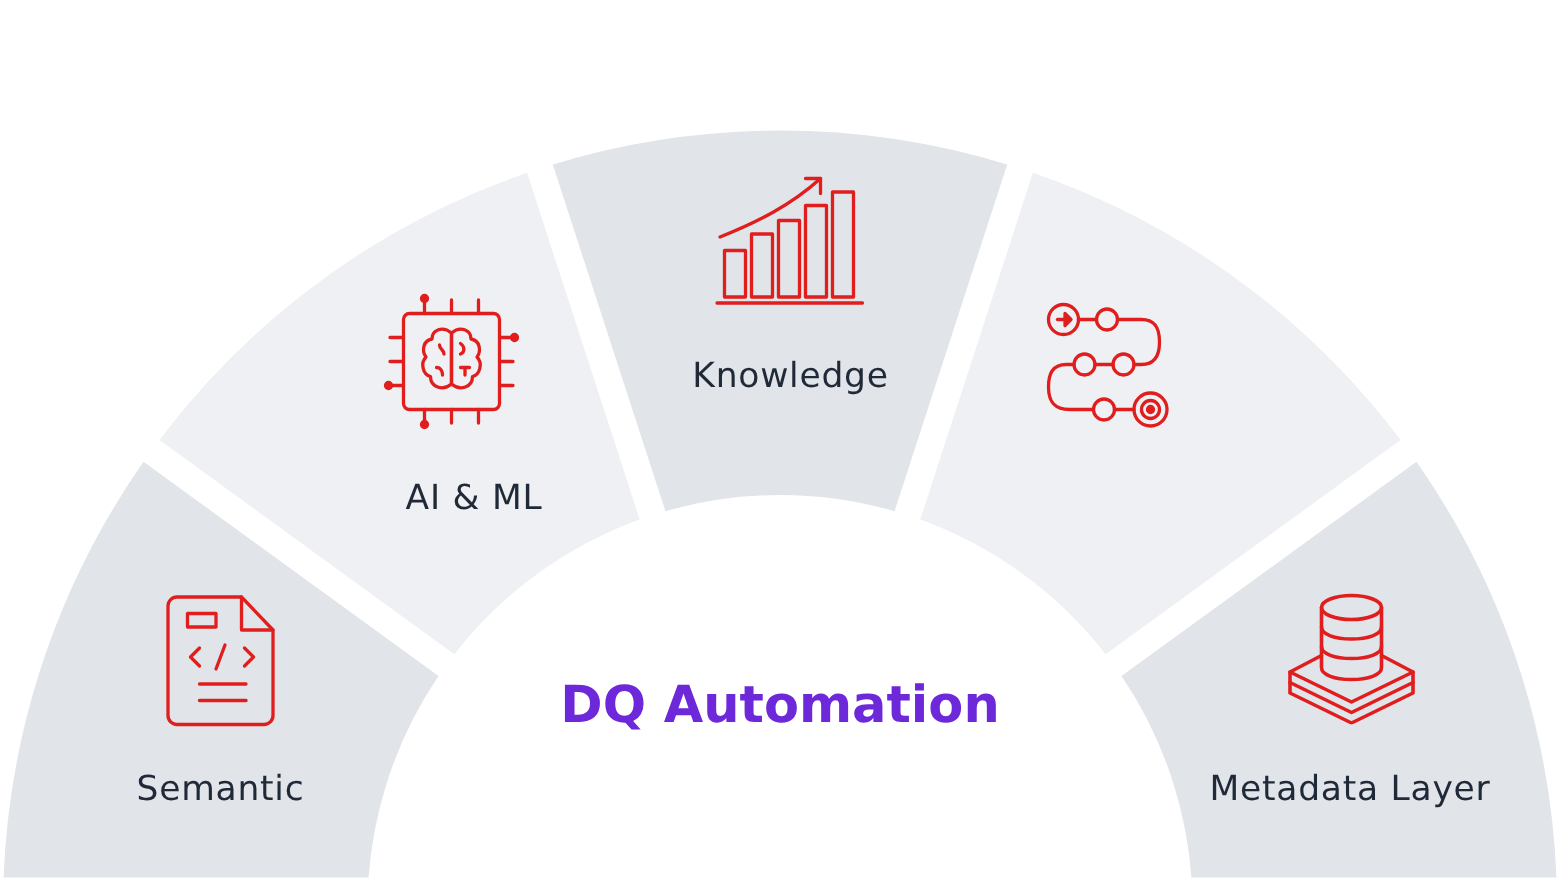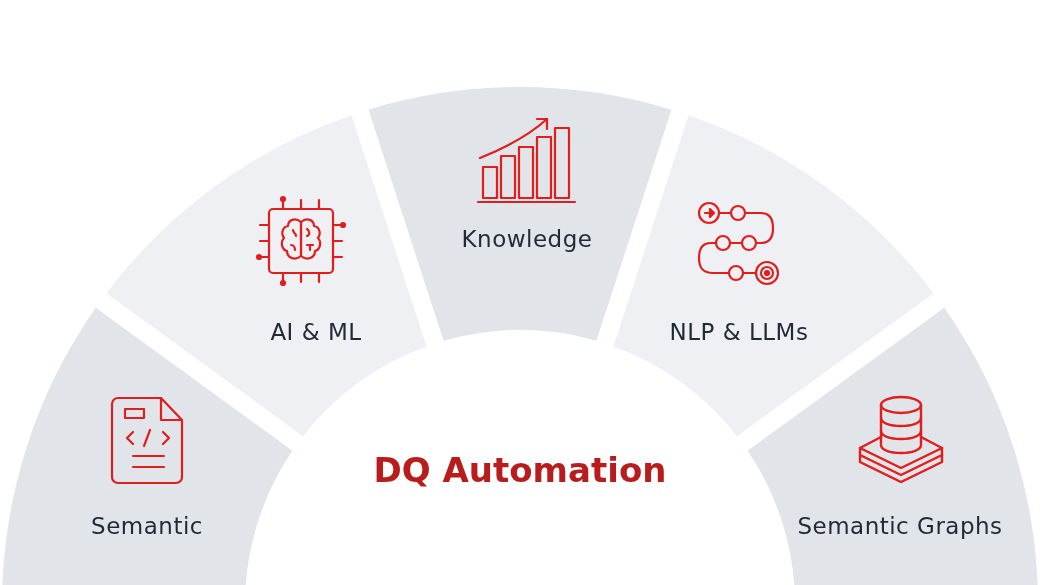--- a/index.html
+++ b/index.html
@@ -2,21 +2,21 @@
 <html><head>
   <meta charset="utf-8">
   <style>
     html, body { margin: 0; padding: 0; background: #ffffff; }
     body { width: 1041px; height: 585px; overflow: hidden; position: relative;
            font-family: "DejaVu Sans", "Liberation Sans", sans-serif; }
     #stage { position: absolute; left: 0; top: 0; width: 1041px; height: 585px; }
     .seg-label { position: absolute; color: #1f2937; font-size: 23px; text-align: center;
                  letter-spacing: 0.5px; line-height: 34px; white-space: nowrap; transform: translateX(-50%); }
     .center-title { position: absolute; left: 520px; top: 443px; transform: translateX(-50%);
-                    text-align: center; color: #b91c1c; font-weight: bold; font-size: 34px; line-height: 54px;
+                    text-align: center; color: #6d28d9; font-weight: bold; font-size: 34px; line-height: 54px;
                     white-space: nowrap; }
     .icon { position: absolute; }
   </style>
 </head>
 <body>
 
 <div id="stage">
   <svg width="1041" height="585" viewBox="0 0 1041 585">
     <g id="segs">
         <path d="M2,604.9999999999999 A518,518 0 0 1 95.7026474626469,307.8539809625693 L292.3503390732924,450.7254658734791 A275,275 0 0 0 245,605 Z" fill="#e1e4e8"></path>
@@ -97,22 +97,21 @@
     <path d="M26 25 C26 30 35 33 46 33 C57 33 66 30 66 25"></path>
     <path d="M26 38 C26 43 35 46 46 46 C57 46 66 43 66 38"></path>
     <path d="M26 44 L5 55 L46 75 L87 55 L66 44"></path>
     <path d="M5 55 V62 L46 82 L87 62 V55"></path>
     <path d="M5 62 V69 L46 89 L87 69 V62"></path>
   </svg>
 
   
   <div class="seg-label" style="left:147px;top:509px">Semantic</div>
   <div class="seg-label" style="left:316px;top:315px">AI &amp; ML</div>
-  <div class="seg-label" style="left:527px;top:222px">
+  <div class="seg-label" style="left:527px;top:234px">
     <div>Knowledge</div>
   </div>
-  <div class="seg-label" style="left:739px;top:315px">NLP &amp; LLMs</div>
-  <div class="seg-label" style="left:900px;top:509px">Semantic Graphs</div>
+  <div class="seg-label" style="left:900px;top:509px">Metadata Layer</div>
 
   <div class="center-title">
     <div>DQ Automation</div>
   </div>
 </div>
 
 </body></html>

